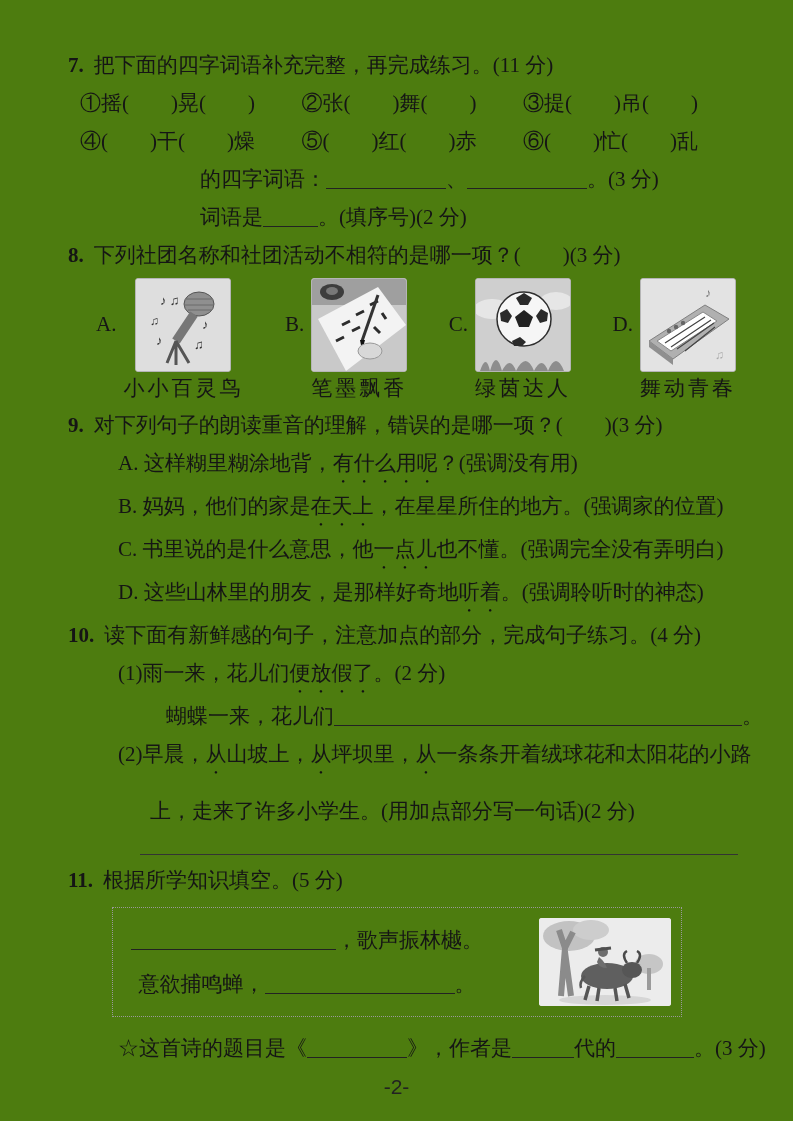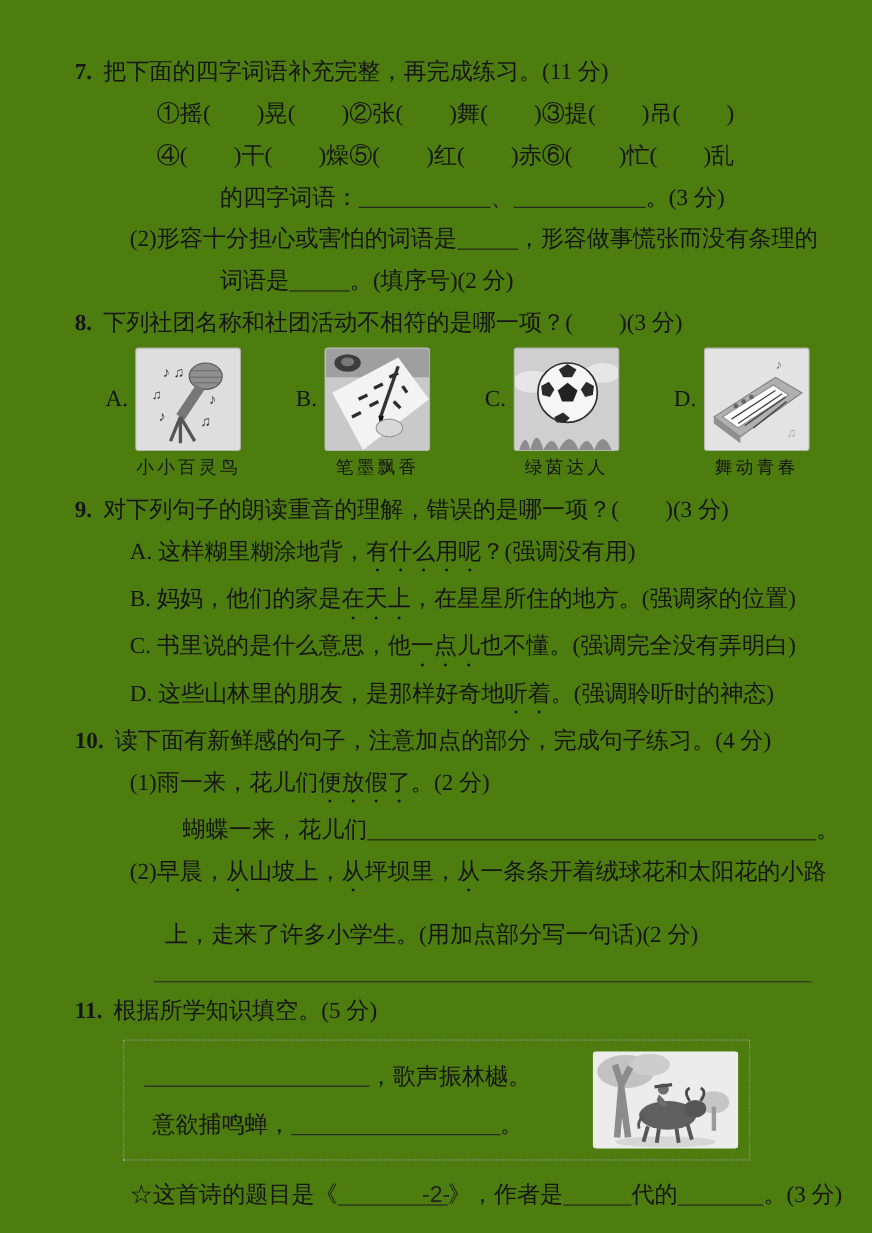--- a/index.html
+++ b/index.html
@@ -7,35 +7,35 @@
     position:relative;width:793px;height:1121px;background:#4d7c0f;
     font-family:"Liberation Serif",serif;color:#151515;font-size:21px;
     overflow:hidden;box-sizing:border-box;
   }
   .content{padding:46px 36px 0 68px;box-sizing:border-box;}
   .line{line-height:38px;white-space:nowrap;}
   .qtitle{line-height:38px;white-space:nowrap;}
   .qnum{font-weight:bold;margin-right:10px;}
   .sub{margin-left:50px;}
   .indent2{margin-left:82px;}
-  .idiom-row{margin-left:28px;width:618px;display:flex;justify-content:center;line-height:38px;white-space:nowrap;}
+  .idiom-row{margin-left:12px;width:618px;display:flex;justify-content:space-between;line-height:38px;white-space:nowrap;}
   .blank{display:inline-block;border-bottom:1.4px solid #222;height:14px;vertical-align:-3px;}
   .w55{width:55px}.w60{width:62px}.w78{width:78px}.w95{width:95px}
   .w100{width:100px}.w120{width:120px}.w190{width:190px}.w205{width:205px}.w410{width:408px}
   .emph{
     -webkit-text-emphasis:filled dot #111;-webkit-text-emphasis-position:under right;
     text-emphasis:filled dot #111;text-emphasis-position:under right;
   }
   
   .clubs{display:flex;justify-content:space-between;margin:4px 0 2px 28px;width:640px;}
   .club{display:flex;align-items:flex-start;gap:7px;}
   .club-label{line-height:92px;}
   .imgcol{display:flex;flex-direction:column;align-items:center;}
   .imgbox{width:94px;height:92px;border:1px solid #b5b5b5;background:#e2e2e2;border-radius:3px;overflow:hidden;}
-  .caption{font-size:16px;letter-spacing:3px;line-height:32px;white-space:nowrap;}
+  .caption{font-size:21px;letter-spacing:3px;line-height:32px;white-space:nowrap;}
   
   .answer-line{margin:16px 0 6px 72px;width:598px;border-bottom:1.4px solid #333;height:8px;}
   
   .poem-box{margin:8px 0 10px 44px;width:570px;box-sizing:border-box;border:1.5px dotted #999;
     padding:10px 10px 10px 18px;display:flex;justify-content:space-between;align-items:center;}
   .poem-col .line{line-height:44px;text-align:center;}
   .poem-img{width:132px;height:88px;border-radius:3px;overflow:hidden;background:#ececec;}
   .star-line{margin-left:50px;line-height:42px;white-space:nowrap;}
   .footer{position:absolute;left:0;bottom:22px;width:793px;text-align:center;
     font-family:"Liberation Sans",sans-serif;font-size:21px;color:#222;}
@@ -53,21 +53,20 @@
         <span>②张(　　)舞(　　)</span>
         <span>③提(　　)吊(　　)</span>
       </div>
       <div class="idiom-row">
         <span>④(　　)干(　　)燥</span>
         <span>⑤(　　)红(　　)赤</span>
         <span>⑥(　　)忙(　　)乱</span>
       </div>
       <div class="sub">
         <div class="line indent2"><span>的四字词语：</span><span class="blank w120"></span><span>、</span><span class="blank w120"></span><span>。(3 分)</span></div>
-        <div class="line"><span>(2)形容十分担心或害怕的词语是</span><span class="blank w55"></span><span>，形容做事慌张而没有条理的</span></div>
         <div class="line indent2"><span>词语是</span><span class="blank w55"></span><span>。(填序号)(2 分)</span></div>
       </div>
     </section>
 
     <section>
       <div class="qtitle"><span class="qnum">8.</span><span>下列社团名称和社团活动不相符的是哪一项？(　　)(3 分)</span></div>
       <div class="clubs">
 
         <div class="club">
           <span class="club-label">A.</span>

